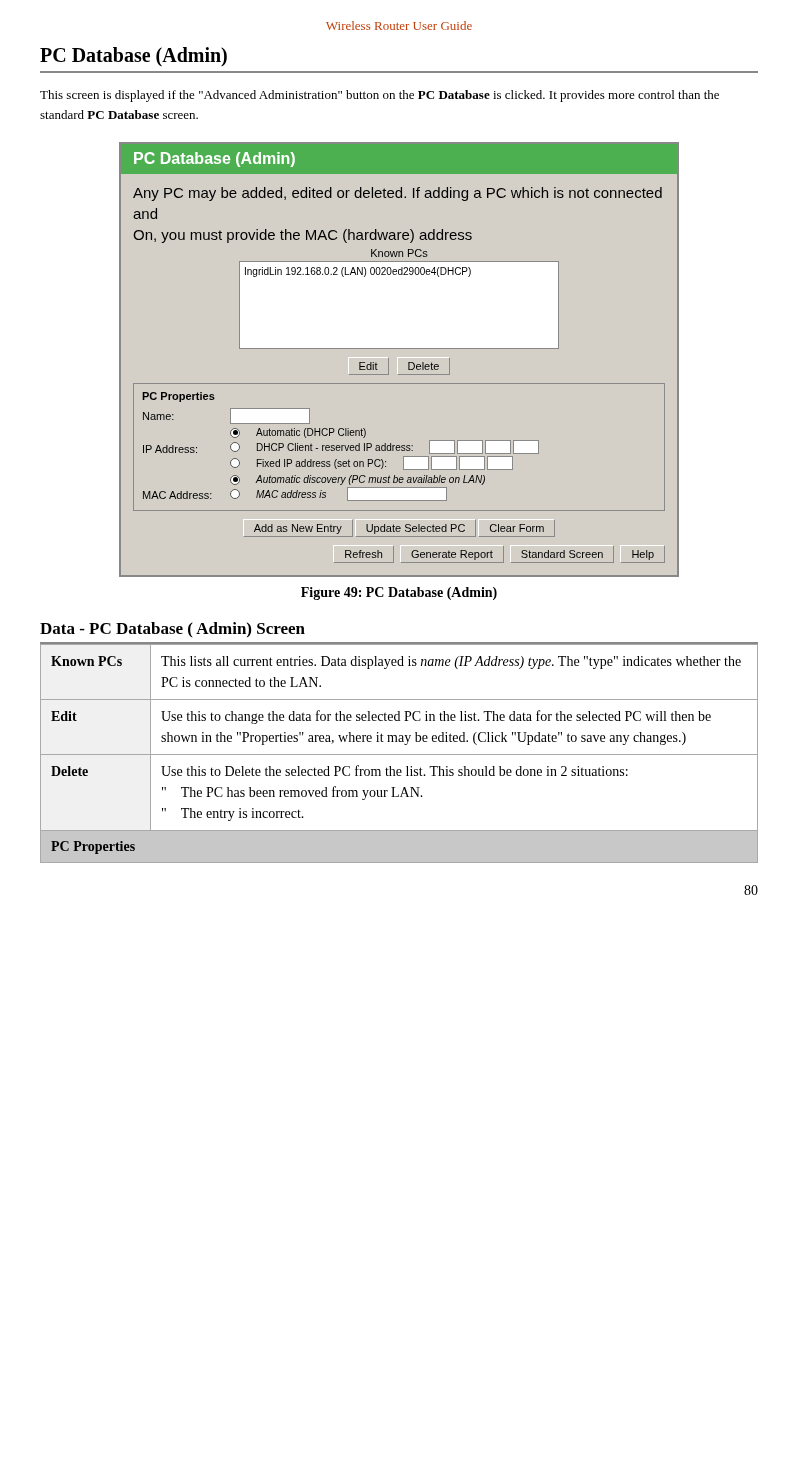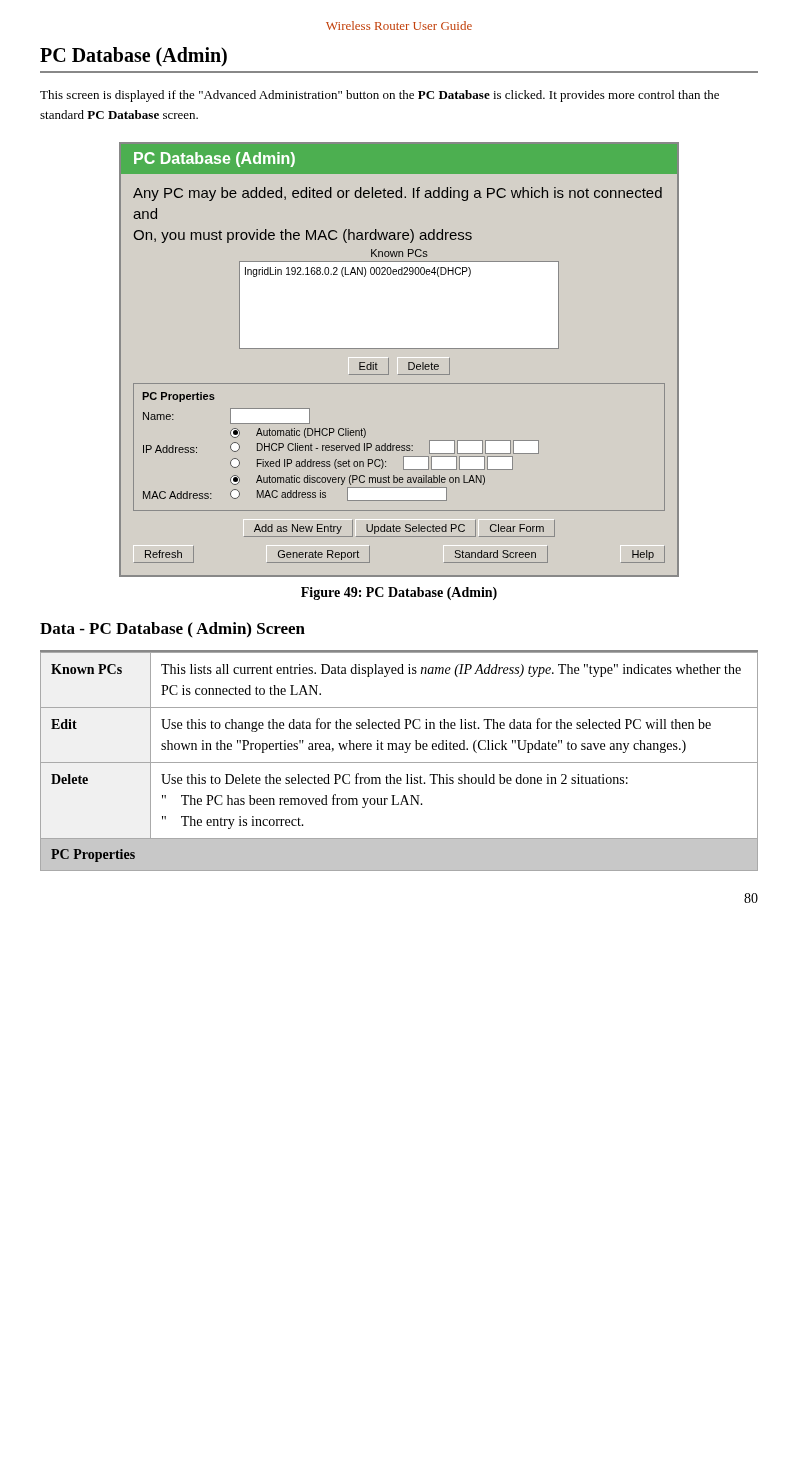--- a/index.html
+++ b/index.html
@@ -152,53 +152,54 @@
       width: 5px;
       height: 5px;
       border-radius: 50%;
       background: #000;
       display: block;
     }
     .mac-options {
       display: flex;
       flex-direction: column;
       gap: 2px;
+      font-style: italic;
     }
     .mac-input {
       width: 100px;
       height: 14px;
       border: 1px solid #888;
       background: #fff;
       margin-left: 4px;
     }
     .bottom-btn-row {
       display: flex;
       justify-content: center;
       gap: 2px;
       margin-bottom: 8px;
     }
     .refresh-row {
       display: flex;
-      justify-content: space-between;
+      justify-content: flex-end;
       gap: 6px;
       margin-bottom: 4px;
     }
     .figure-caption {
       text-align: center;
       font-size: 14px;
       font-weight: bold;
       margin-bottom: 18px;
       font-family: Times New Roman, serif;
     }
     
     h2.data-section-title {
       font-size: 17px;
       font-weight: bold;
       border-bottom: 2px solid #888;
-      padding-bottom: 11px;
+      padding-bottom: 3px;
       margin-bottom: 0;
     }
     table.data-table {
       width: 100%;
       border-collapse: collapse;
       font-size: 14px;
     }
     table.data-table td {
       border: 1px solid #aaa;
       padding: 6px 10px;

